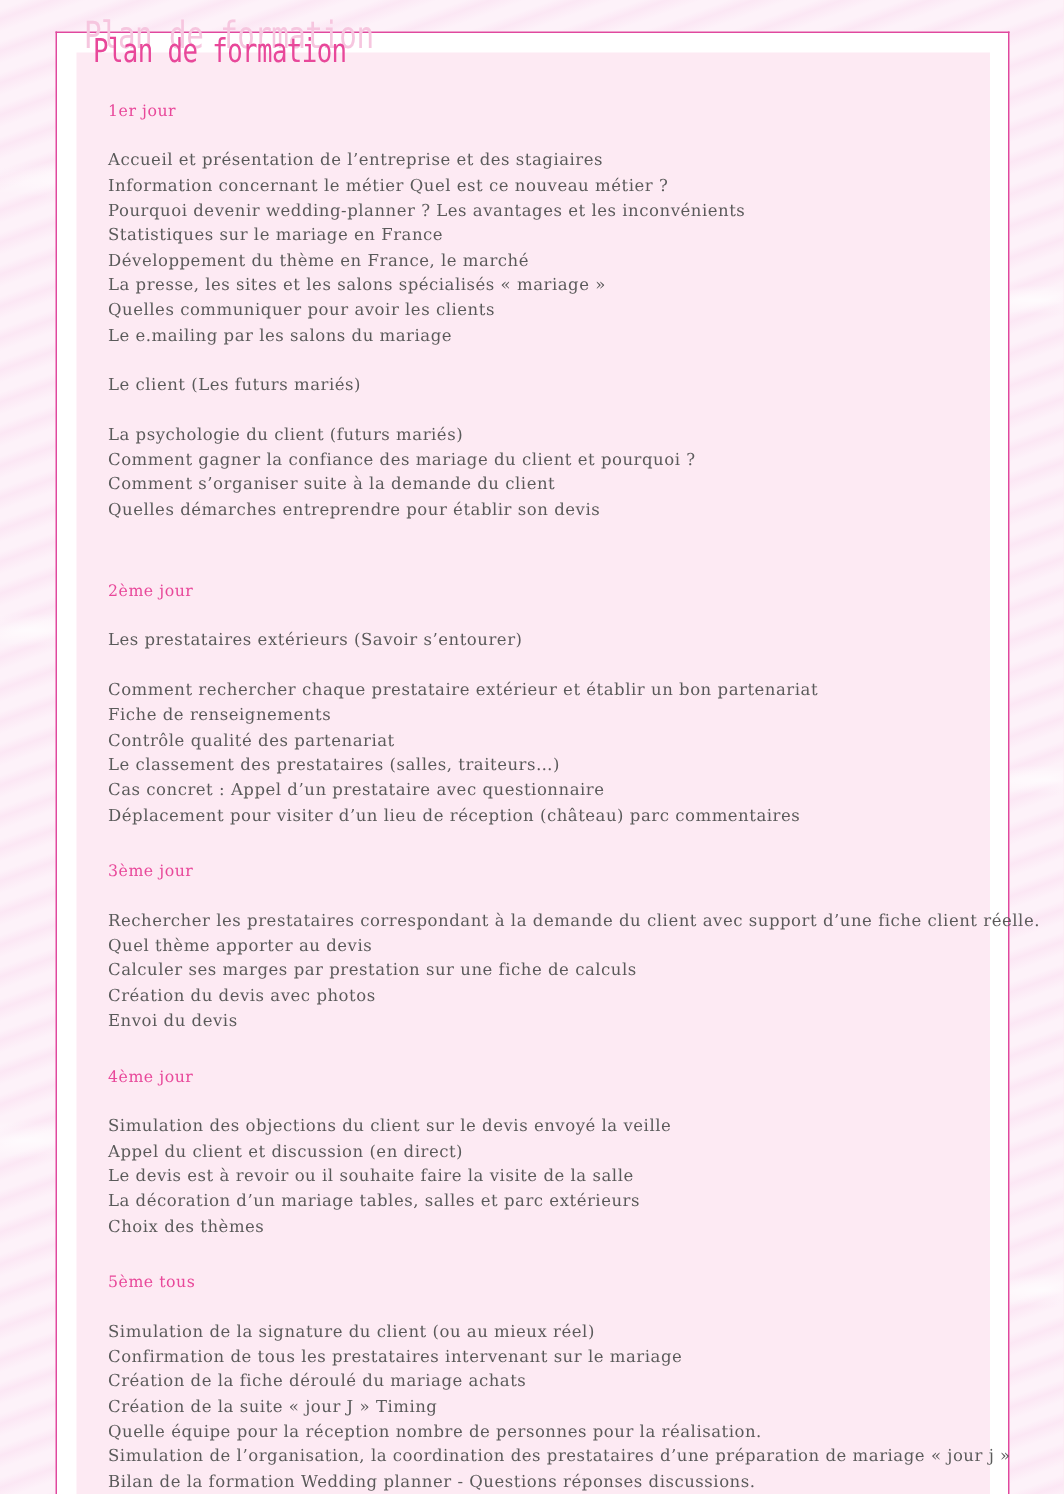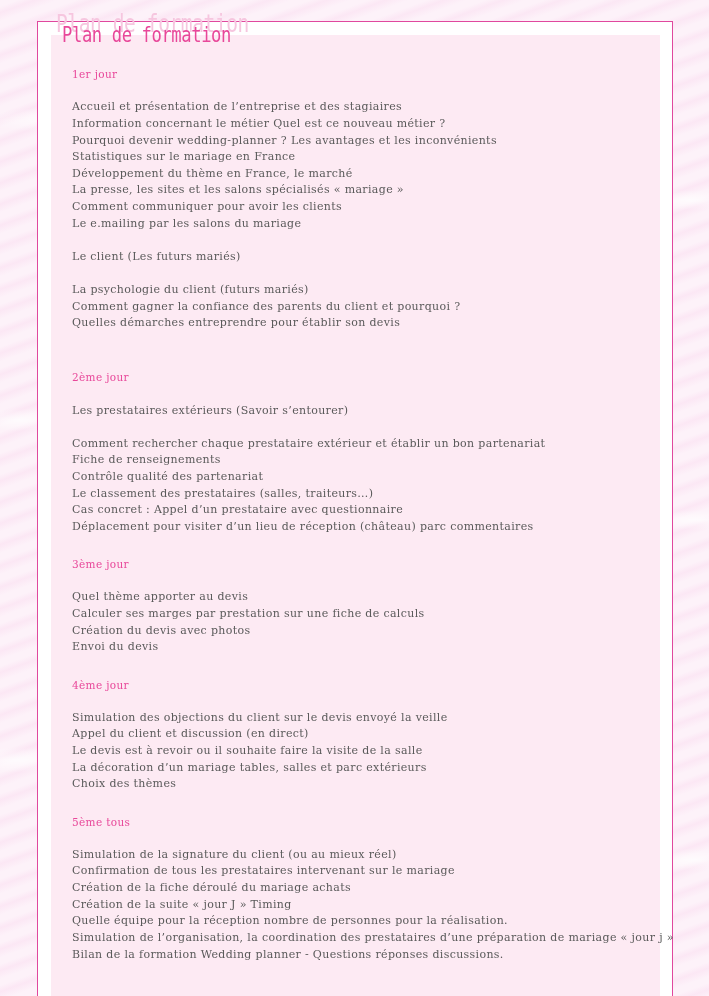--- a/index.html
+++ b/index.html
@@ -104,27 +104,28 @@
 
   <section class="section">
     <div class="line day-heading">1er jour</div>
     <div class="blank"></div>
     <div class="line">Accueil et présentation de l’entreprise et des stagiaires</div>
     <div class="line">Information concernant le métier Quel est ce nouveau métier ?</div>
     <div class="line">Pourquoi devenir wedding-planner ? Les avantages et les inconvénients</div>
     <div class="line">Statistiques sur le mariage en France</div>
     <div class="line">Développement du thème en France, le marché</div>
     <div class="line">La presse, les sites et les salons spécialisés « mariage »</div>
-    <div class="line">Comment communiquer pour avoir les clients</div>
+    <div class="line">Quelles communiquer pour avoir les clients</div>
     <div class="line">Le e.mailing par les salons du mariage</div>
     <div class="blank"></div>
     <div class="line">Le client (Les futurs mariés)</div>
     <div class="blank"></div>
     <div class="line">La psychologie du client (futurs mariés)</div>
-    <div class="line">Comment gagner la confiance des parents du client et pourquoi ?</div>
+    <div class="line">Comment gagner la confiance des mariage du client et pourquoi ?</div>
+    <div class="line">Comment s’organiser suite à la demande du client</div>
     <div class="line">Quelles démarches entreprendre pour établir son devis</div>
     <div class="blank"></div>
     <div class="blank"></div>
   </section>
 
   <section class="section">
     <div class="line day-heading">2ème jour</div>
     <div class="blank"></div>
     <div class="line">Les prestataires extérieurs (Savoir s’entourer)</div>
     <div class="blank"></div>
@@ -133,20 +134,21 @@
     <div class="line">Contrôle qualité des partenariat</div>
     <div class="line">Le classement des prestataires (salles, traiteurs…)</div>
     <div class="line">Cas concret : Appel d’un prestataire avec questionnaire</div>
     <div class="line">Déplacement pour visiter d’un lieu de réception (château) parc commentaires</div>
     <div class="blank"></div>
   </section>
 
   <section class="section">
     <div class="line day-heading">3ème jour</div>
     <div class="blank"></div>
+    <div class="line">Rechercher les prestataires correspondant à la demande du client avec support d’une fiche client réelle.</div>
     <div class="line">Quel thème apporter au devis</div>
     <div class="line">Calculer ses marges par prestation sur une fiche de calculs</div>
     <div class="line">Création du devis avec photos</div>
     <div class="line">Envoi du devis</div>
     <div class="blank"></div>
   </section>
 
   <section class="section">
     <div class="line day-heading">4ème jour</div>
     <div class="blank"></div>

